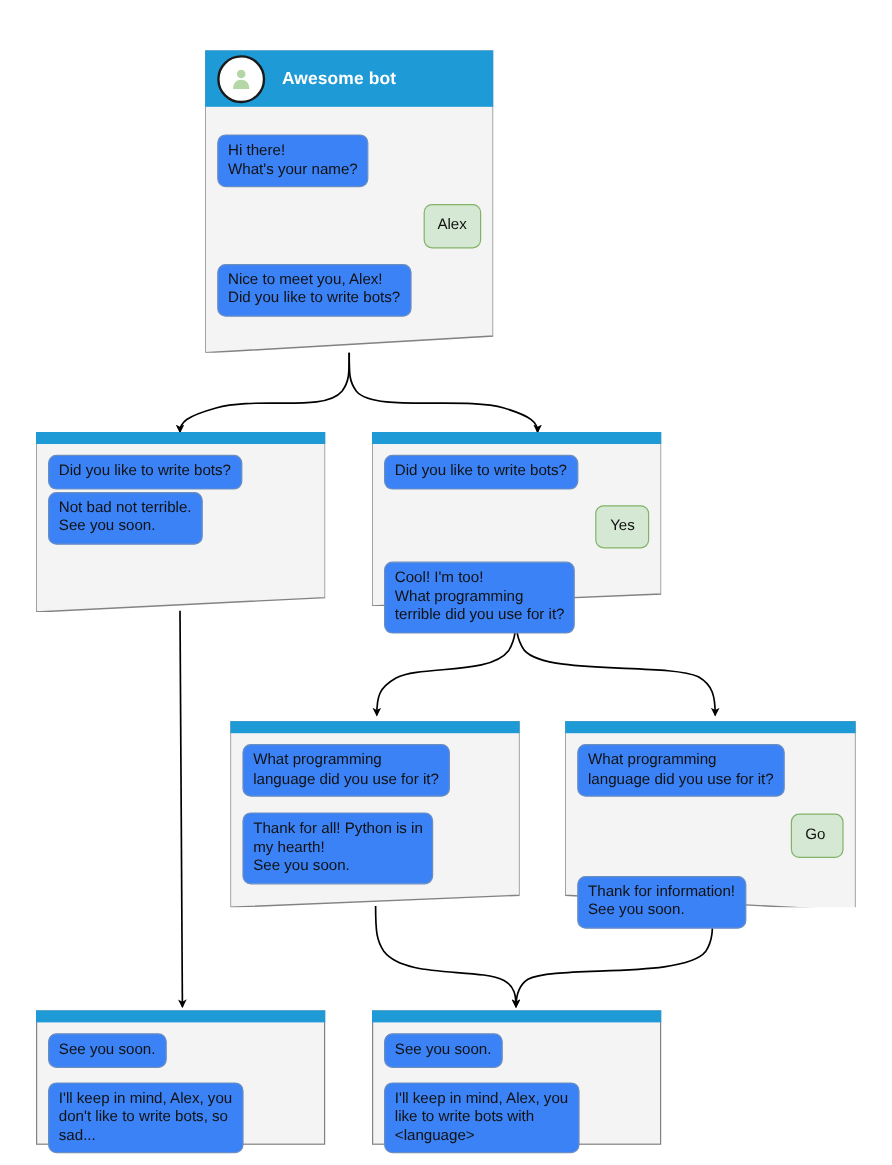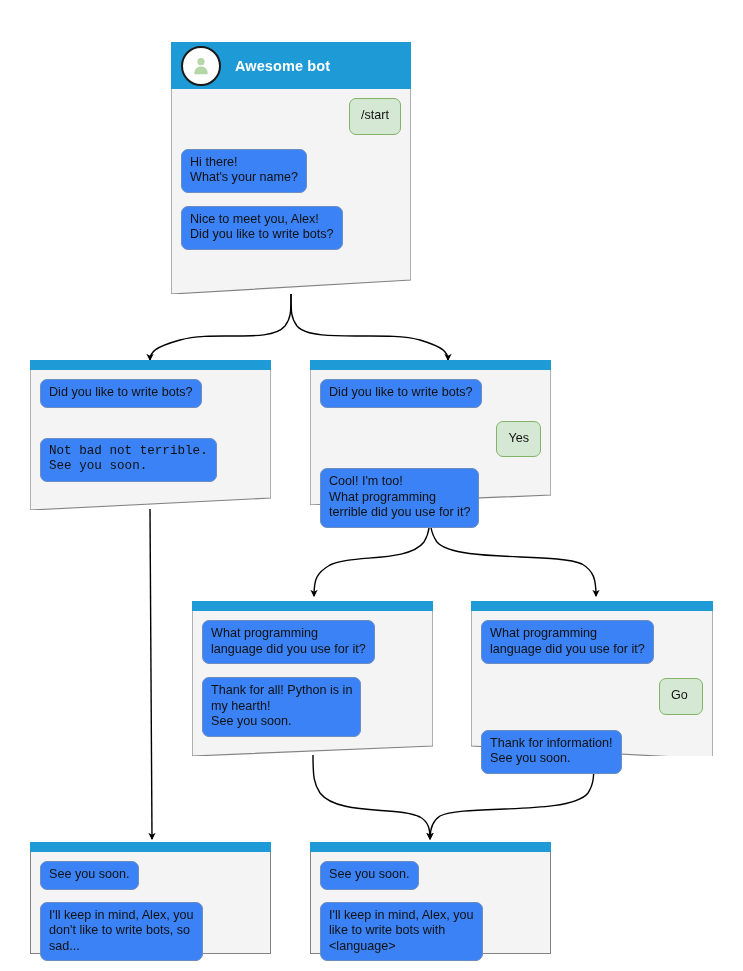--- a/index.html
+++ b/index.html
@@ -189,46 +189,46 @@
       <div class="avatar">
         <svg width="22" height="22" viewBox="0 0 24 24" xmlns="http://www.w3.org/2000/svg">
           <circle cx="12" cy="7.3" r="3.9" fill="#b5d6a7"></circle>
           <path d="M 4.6 21 C 4.6 15.4 7.9 12.6 12 12.6 C 16.1 12.6 19.4 15.4 19.4 21 Z" fill="#b5d6a7"></path>
         </svg>
       </div>
       <div class="bot-title">Awesome bot</div>
     </div>
     <div class="node-body" style="top:47px; height:191px;">
       <div class="msgs">
-        <div class="row right">
-          <div class="bubble user">/start</div>
-        </div>
         <div class="row left" style="margin-top:14px;">
           <div class="bubble bot">Hi there!
 What's your name?</div>
         </div>
+        <div class="row right" style="margin-top:14px;">
+          <div class="bubble user">Alex</div>
+        </div>
         <div class="row left" style="margin-top:13px;">
           <div class="bubble bot">Nice to meet you, Alex!
 Did you like to write bots?</div>
         </div>
       </div>
     </div>
   </div>
 
   <div class="node" style="left:30px; top:348px; width:241px; height:150px;">
     <svg class="node-outline" viewBox="0 0 241 150" preserveAspectRatio="none" xmlns="http://www.w3.org/2000/svg">
       <polygon points="0,0 241,0 241,138 0,150" fill="#f4f4f4" stroke="#828282" stroke-width="1.2"></polygon>
     </svg>
     <div class="node-header header-thin"></div>
     <div class="node-body" style="top:10px; height:128px;">
       <div class="msgs">
         <div class="row left">
           <div class="bubble bot">Did you like to write bots?</div>
         </div>
-        <div class="row left" style="margin-top:30px;font-family:Liberation Mono, monospace;">
+        <div class="row left" style="margin-top:2px;">
           <div class="bubble bot">Not bad not terrible.
 See you soon.</div>
         </div>
       </div>
     </div>
   </div>
 
   <div class="node" style="left:310px; top:348px; width:241px; height:145px;">
     <svg class="node-outline" viewBox="0 0 241 145" preserveAspectRatio="none" xmlns="http://www.w3.org/2000/svg">
       <polygon points="0,0 241,0 241,135 0,145" fill="#f4f4f4" stroke="#828282" stroke-width="1.2"></polygon>

